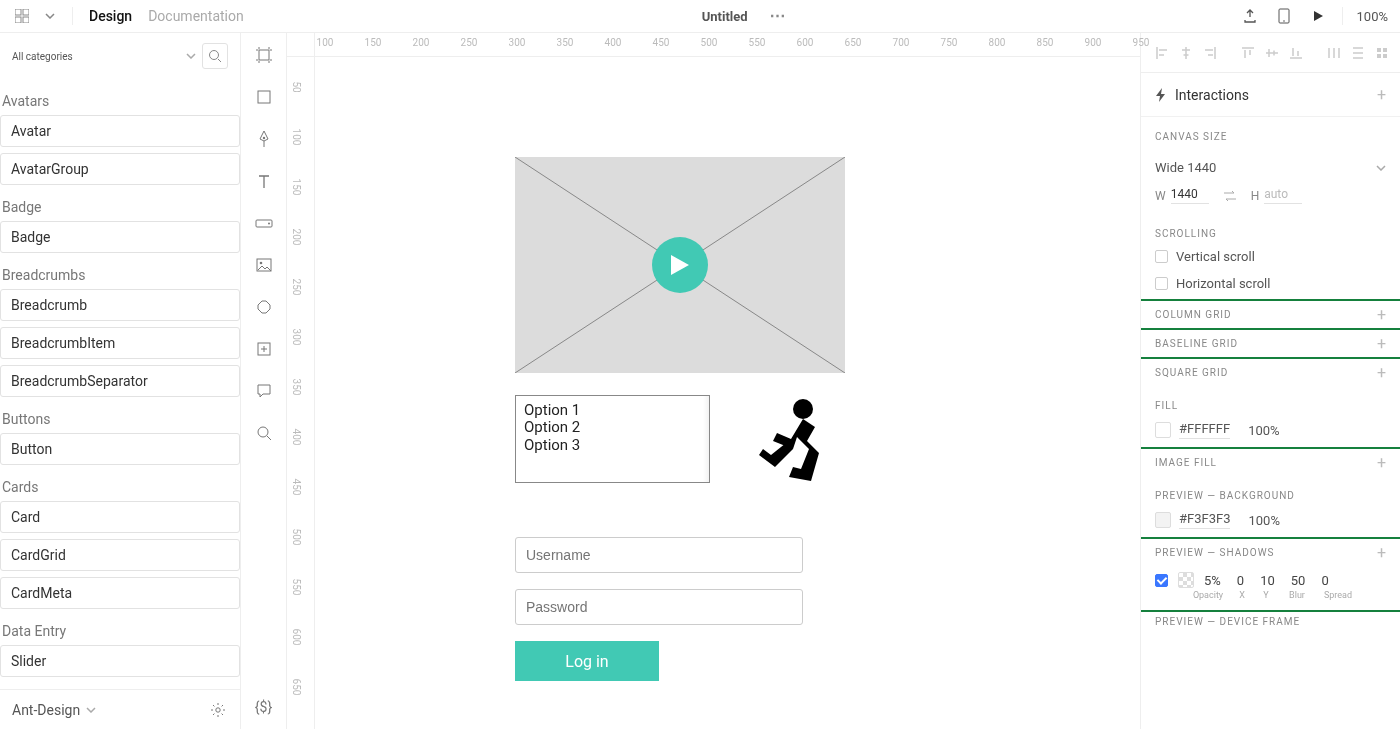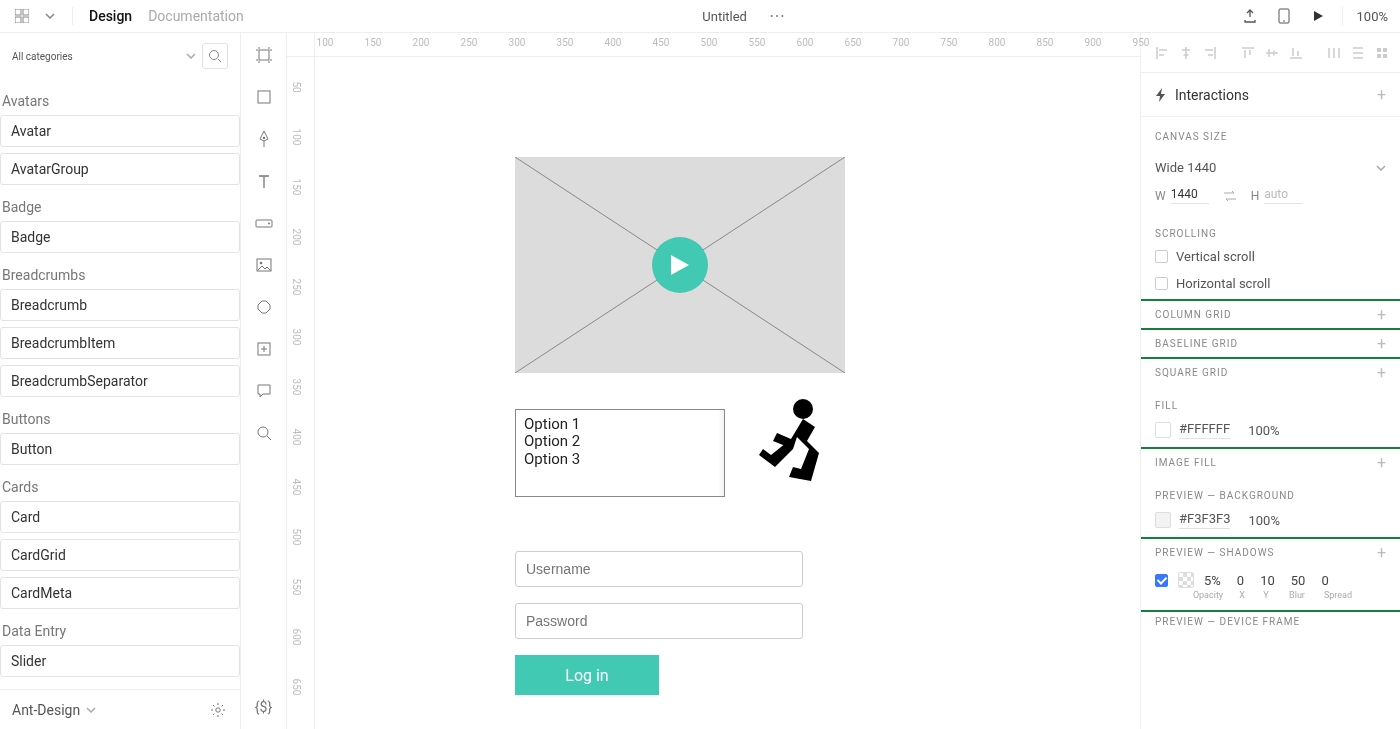--- a/index.html
+++ b/index.html
@@ -5,21 +5,21 @@
 * { box-sizing: border-box; margin: 0; padding: 0; }
 html, body { height: 100%; font-family: -apple-system, BlinkMacSystemFont, "Segoe UI", Roboto, Arial, sans-serif; font-size: 13px; color: #333; background: #fff; overflow: hidden; }
 .app { display: flex; flex-direction: column; height: 100vh; }
 
 
 .topbar { height: 33px; border-bottom: 1px solid #eee; display: flex; align-items: center; padding: 0 12px; gap: 10px; }
 .topbar .left { display: flex; align-items: center; gap: 8px; }
 .icon-btn { display: inline-flex; align-items: center; justify-content: center; width: 20px; height: 20px; color: #777; cursor: pointer; }
 .mode-tab { font-size: 14px; color: #aaa; cursor: pointer; padding: 0 4px; }
 .mode-tab.active { color: #111; font-weight: 500; }
-.topbar .center { flex: 1; text-align: right; display: flex; align-items: center; justify-content: center; gap: 22px; color: #555; }
+.topbar .center { flex: 1; text-align: right; display: flex; align-items: center; justify-content: center; gap: 22px; color: #555; font-weight: bold; }
 .ellipsis { color: #888; font-size: 16px; line-height: 1; cursor: pointer; }
 .topbar .right { display: flex; align-items: center; gap: 14px; }
 .topbar .right .divider { width: 1px; height: 18px; background: #eee; }
 .zoom { font-size: 13px; color: #555; }
 
 
 .main { flex: 1; display: flex; overflow: hidden; }
 
 
 .sidebar-left { width: 241px; border-right: 1px solid #eee; display: flex; flex-direction: column; }
@@ -43,21 +43,21 @@
 .ruler-top { position: absolute; left: 28px; right: 0; top: 0; height: 24px; border-bottom: 1px solid #eee; background: #fff; z-index: 2; }
 .ruler-left { position: absolute; left: 0; top: 24px; bottom: 0; width: 28px; border-right: 1px solid #eee; background: #fff; z-index: 2; }
 .tick-h { position: absolute; top: 4px; font-size: 10px; color: #bbb; transform: translateX(-50%); }
 .tick-v { position: absolute; left: 4px; font-size: 10px; color: #bbb; writing-mode: vertical-rl; transform: translateY(-50%); }
 .canvas { position: absolute; left: 28px; top: 24px; right: 0; bottom: 0; background: #fff; overflow: hidden; }
 .artboard { position: absolute; left: 200px; top: 100px; }
 .video-ph { width: 330px; height: 216px; background: #dcdcdc; position: relative; }
 .video-ph svg.xcross { position: absolute; inset: 0; }
 .play-circle { position: absolute; left: 50%; top: 50%; transform: translate(-50%,-50%); width: 56px; height: 56px; border-radius: 50%; background: #41c9b4; display: flex; align-items: center; justify-content: center; }
 .play-circle svg { fill: #fff; }
-.select-box { margin-top: 36px; width: 210px; height: 88px; border: 1px solid #888; background: #fff; padding: 6px 8px; font-size: 15px; line-height: 1.15; color: #222; position: relative; }
+.select-box { margin-top: 22px; width: 195px; height: 88px; border: 1px solid #888; background: #fff; padding: 6px 8px; font-size: 15px; line-height: 1.15; color: #222; position: relative; }
 .select-box::after { content: ""; position: absolute; right: 0; top: 0; bottom: 0; width: 6px; background: linear-gradient(to right, transparent, rgba(0,0,0,0.05)); }
 .runner { position: absolute; left: 438px; top: 340px; }
 .login-block { margin-top: 54px; width: 288px; }
 .login-input { width: 100%; height: 36px; border: 1px solid #ccc; border-radius: 3px; padding: 0 10px; font-size: 14px; color: #888; margin-bottom: 16px; background: #fff; }
 .login-btn { width: 144px; height: 40px; background: #41c9b4; color: #fff; border: none; font-size: 16px; display: flex; align-items: center; justify-content: center; cursor: pointer; }
 
 
 .sidebar-right { width: 260px; border-left: 1px solid #eee; display: flex; flex-direction: column; overflow: hidden; }
 .align-row { height: 40px; border-bottom: 1px solid #eee; display: flex; align-items: center; padding: 0 14px; gap: 10px; color: #ccc; }
 .align-row .grp { display: flex; gap: 10px; }

